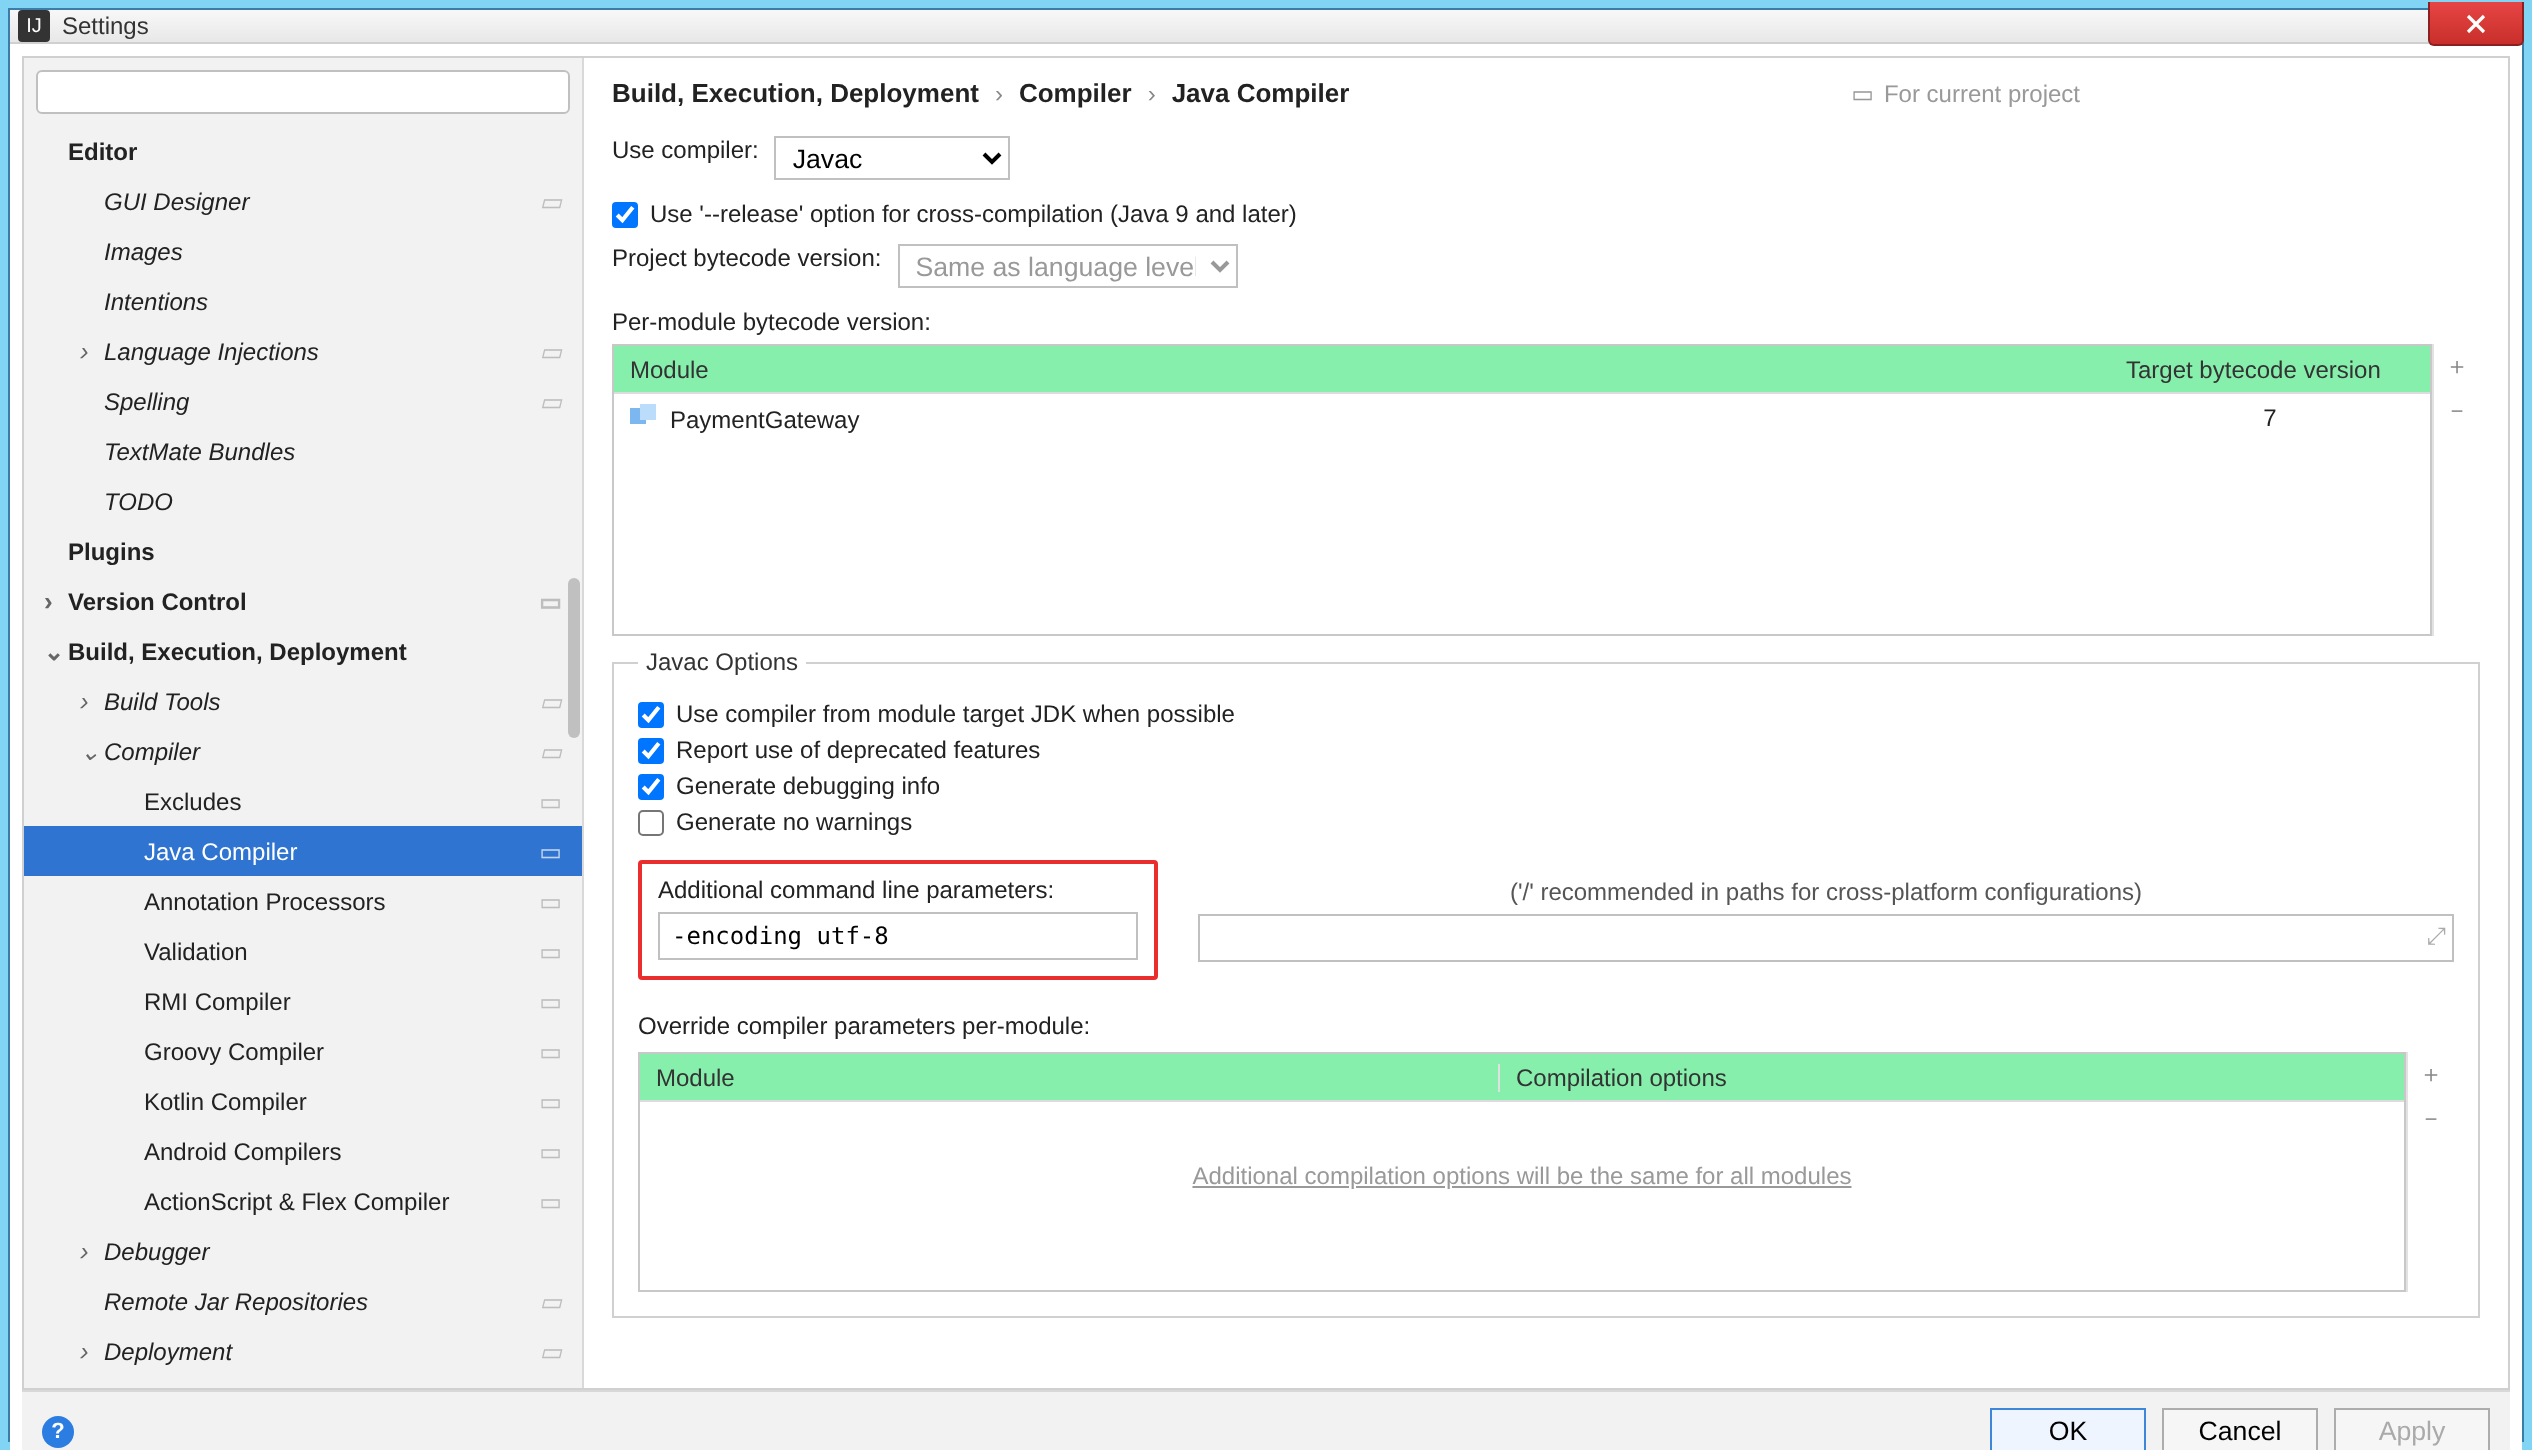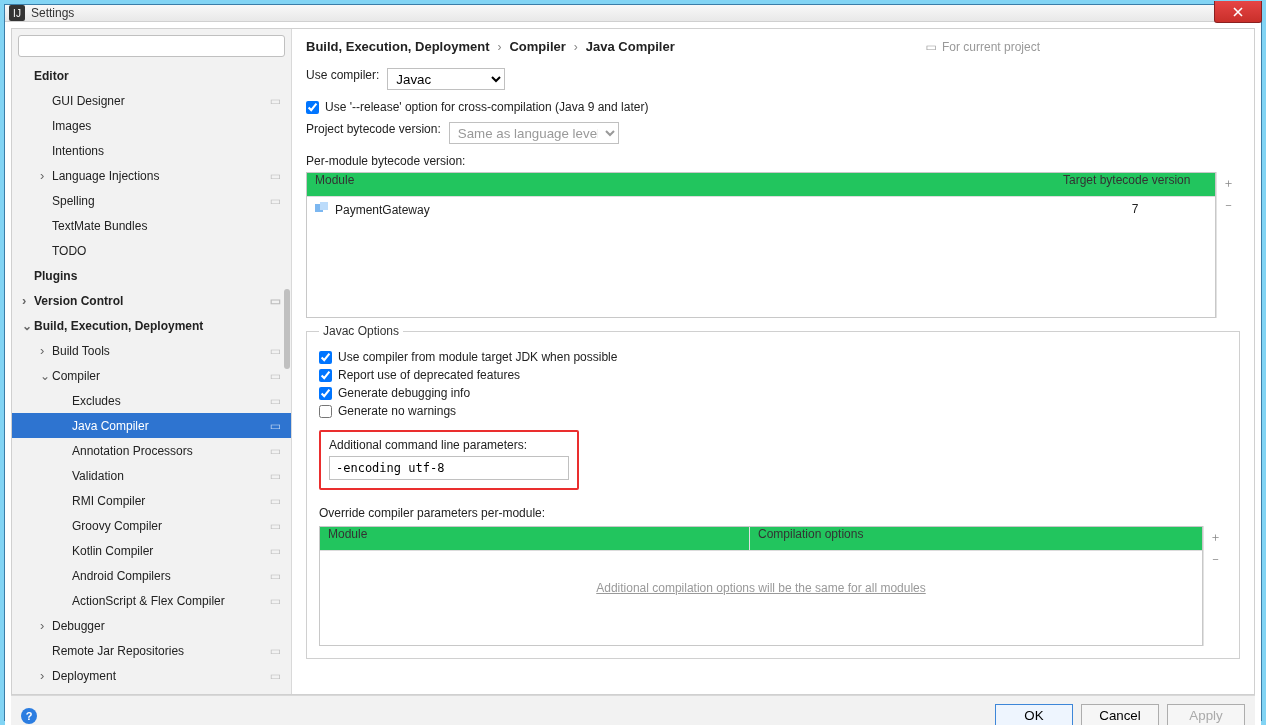--- a/index.html
+++ b/index.html
@@ -17,37 +17,37 @@
 .search { width: 100%; height: 22px; border:1px solid #c0c0c0; border-radius:3px; padding: 0 4px 0 22px; background:#fff; position:relative; }
 .searchwrap { position:relative; }
 .searchwrap .sicon { position:absolute; left:12px; top:10px; color:#999; }
 .tree { flex:1; overflow-y:auto; padding-bottom:6px;}
 .treeitem { display:flex; align-items:center; height:25px; padding-left:10px; cursor:pointer; color:#222; position:relative;}
 .treeitem .chev { width:12px; display:inline-block; color:#666; font-size:10px;}
 .treeitem.bold { font-weight:bold; }
 .treeitem.sel { background:#2e74d0; color:#fff; }
 .treeitem .badge { position:absolute; right:10px; color:#bdbdbd; }
 .treeitem.sel .badge { color: rgba(255,255,255,0.7); }
-.ind1 { padding-left: 28px; }
+.ind1 { padding-left: 28px; font-style: italic; }
 .ind2 { padding-left: 48px; }
 .scrollthumb { position:absolute; right:1px; top:260px; width:6px; height:80px; background:#c0c0c0; border-radius:3px;}
 .content { flex:1; padding: 10px 14px 10px 14px; overflow-y:auto; color:#222;}
 .breadcrumb { display:flex; align-items:center; gap:8px; margin-bottom:14px; }
 .breadcrumb .bc { font-weight:bold; font-size:13px;}
 .breadcrumb .sep { color:#888; }
 .breadcrumb .hint { margin-left:auto; margin-right:200px; color:#999; display:flex; align-items:center; gap:5px;}
 .row { display:flex; align-items:flex-start; margin-bottom:10px; gap:8px;}
 .row label { color:#222; }
 select, input[type=text].small { height:22px; border:1px solid #c0c0c0; background:#fff; padding: 0 4px;}
 .combo { width:118px; }
 .cb { display:flex; align-items:center; gap:6px; margin: 4px 0; }
 .cb input { width:13px; height:13px;}
 .section-label { margin: 6px 0 4px 0; }
 .table { border:1px solid #c8c8c8; background:#fff; }
-.table-head { display:flex; background:#22c55e; border-bottom:1px solid #dcdcdc; height:24px; }
+.table-head { display:flex; background:#86efac; border-bottom:1px solid #dcdcdc; height:24px; align-items:center;}
 .table-head .col { padding: 0 8px; color:#333; }
 .table-body { min-height: 120px; }
 .table-row { display:flex; align-items:center; height:24px; }
 .table-row .col { padding:0 8px; }
 .sidebtns { width:24px; border-left:1px solid #e2e2e2; display:flex; flex-direction:column; align-items:center;}
 .sidebtns div { width:22px; height:22px; display:flex; align-items:center; justify-content:center; color:#888; cursor:pointer;}
 .table-wrap { display:flex; }
 .table-wrap .table { flex:1; }
 fieldset { border:1px solid #d0d0d0; padding: 8px 12px 12px 12px; margin-top:6px;}
 fieldset legend { padding: 0 4px; color:#333;}
@@ -292,20 +292,27 @@
         <div class="cb">
               <input type="checkbox" style="">
               <span>Generate no warnings</span>
             </div>
 
         <div class="cmdrow">
           <div class="redbox">
             <div style="margin-bottom:4px;">Additional command line parameters:</div>
             <input type="text" class="cmdinput" style="width: 100%;" value="-encoding utf-8">
           </div>
+          <div style="flex:1;">
+            <div class="hint-recommended" style="text-align:center; margin-bottom:4px;">('/' recommended in paths for cross-platform configurations)</div>
+            <div class="cmdinput-wrap">
+              <input type="text" class="cmdinput" style="background: rgb(255, 255, 255);">
+              <span class="expand">⤢</span>
+            </div>
+          </div>
         </div>
 
         <div style="margin-top:8px;">Override compiler parameters per-module:</div>
         <div class="pm-table-wrap">
           <div class="table pm-table">
             <div class="table-head">
               <div class="col">Module</div>
               <div class="col">Compilation options</div>
             </div>
             <div class="placeholder">Additional compilation options will be the same for all modules</div>

